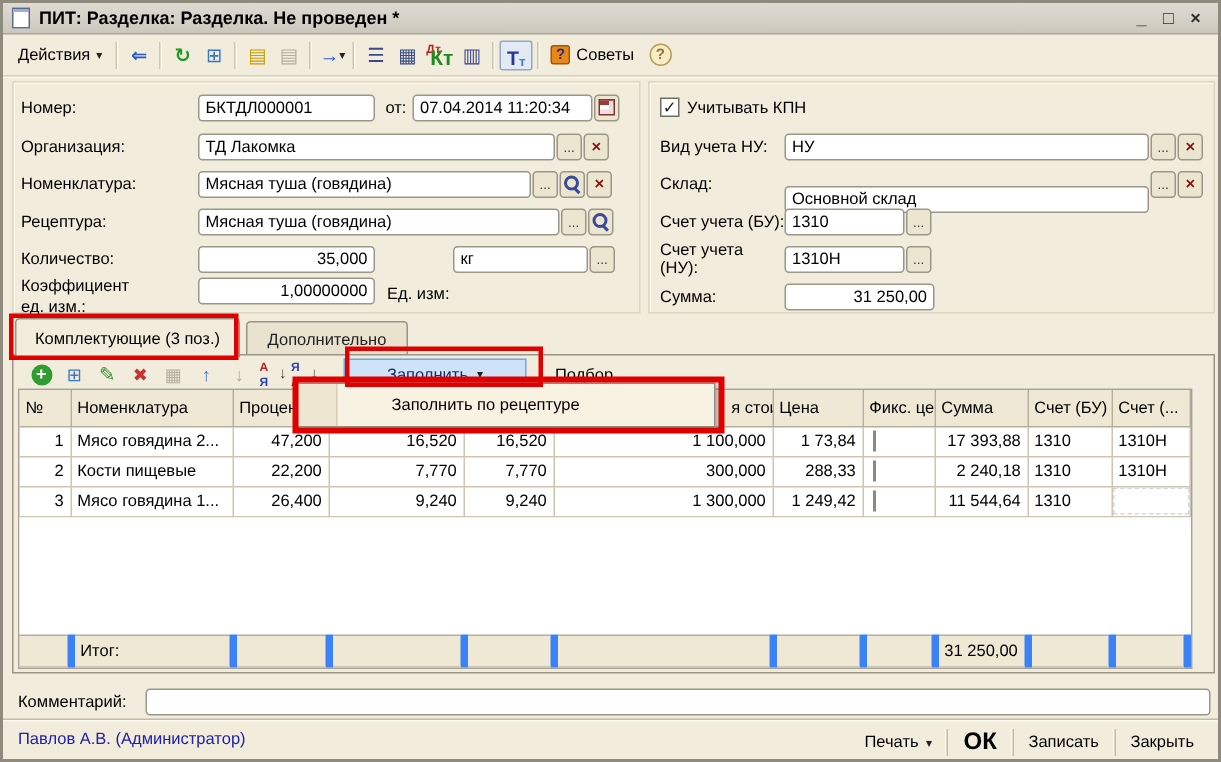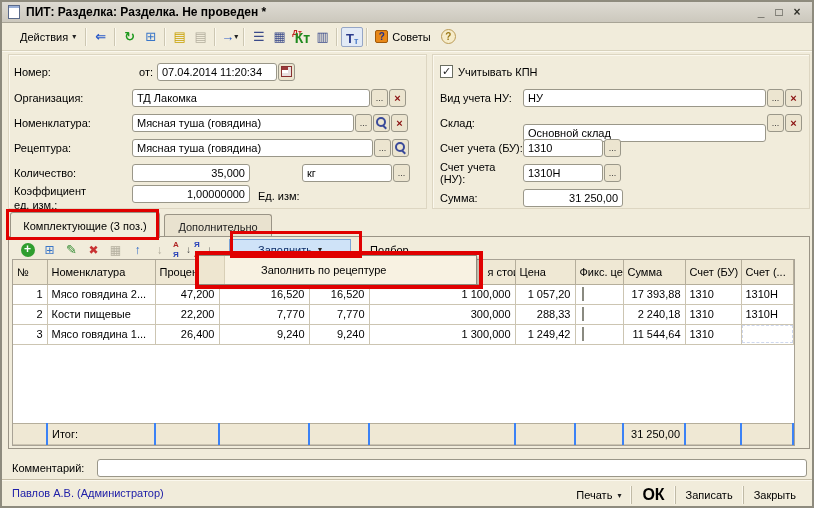--- a/index.html
+++ b/index.html
@@ -7,21 +7,21 @@
   body { font-family:"Liberation Sans","DejaVu Sans",sans-serif; font-size:11px; color:#000; }
   .window { position:relative; width:814px; height:508px; background:#f1ecdb; border:2px solid #8e8b7e; outline:1px solid #5c5a50; overflow:hidden; }
 
   
   .titlebar { position:absolute; left:0; top:0; width:100%; height:21px; background:linear-gradient(#dedbd3,#ccc8bd); display:flex; align-items:center; padding:0 6px; border-bottom:1px solid #a8a496; }
   .doc-ico { width:12px; height:14px; background:#fff; border:1px solid #5a6a8a; box-shadow:inset 0 2px 0 #9ab0d8; margin-right:6px; }
   .wtitle { font-weight:bold; font-size:12px; flex:1; white-space:nowrap; overflow:hidden; }
   .winbtn { width:18px; height:16px; display:flex; align-items:center; justify-content:center; font-weight:bold; font-size:12px; color:#30302a; cursor:default; }
 
   
-  .toolbar { position:absolute; left:0; top:21px; width:100%; height:28px; display:flex; align-items:center; padding:0 12px; border-bottom:1px solid #d8d2bd; box-shadow:0 1px 0 #fbf8ee; }
+  .toolbar { position:absolute; left:0; top:21px; width:100%; height:28px; display:flex; align-items:center; padding:0 4px; border-bottom:1px solid #d8d2bd; box-shadow:0 1px 0 #fbf8ee; }
   .tbbtn { display:flex; align-items:center; gap:4px; padding:2px 6px; cursor:default; }
   .arr { font-size:8px; color:#222; }
   .sep { width:2px; height:18px; border-left:1px solid #cdc7b2; border-right:1px solid #fbf8ee; margin:0 3px; }
   .ic { width:21px; height:20px; display:flex; align-items:center; justify-content:center; font-size:13px; position:relative; }
   .ic-save { color:#2858c8; font-weight:bold; }
   .ic-refresh { color:#1f9a1f; font-weight:bold; }
   .ic-copy { color:#3a76c8; }
   .ic-post { color:#c8a000; }
   .ic-disabled { color:#b3ae9e; }
   .ic-go { color:#2858c8; font-weight:bold; }
@@ -76,21 +76,21 @@
   
   .gridwrap { position:absolute; left:3px; top:22px; width:783px; height:187px; background:#fff; border:1px solid #a8a295; display:flex; flex-direction:column; }
   table.grid { border-collapse:collapse; table-layout:fixed; width:100%; }
   table.grid th { height:24px; background:#efe8d4; font-weight:normal; text-align:left; padding:2px 4px; border-right:1px solid #b5ae9b; border-bottom:1px solid #b5ae9b; overflow:hidden; white-space:nowrap; }
   table.grid td { height:20px; padding:1px 4px; border-right:1px solid #ccc5b2; border-bottom:1px solid #ccc5b2; overflow:hidden; white-space:nowrap; background:#fff; }
   td.r, th.r { text-align:right; }
   td.nu { background:#d6eefa; }
   td.sel { background:#4060a8; color:#fff; outline:1px dashed #cfd8ee; outline-offset:-2px; }
   .pad-cost { padding-left:118px !important; }
   .filler { flex:1; background:#fff; }
-  table.totals td { background:#efe8d4; height:21px; padding:1px 4px; border-right:2px solid #3b82f6; border-top:1px solid #b5ae9b; overflow:hidden; white-space:nowrap; }
+  table.totals td { background:#efe8d4; height:21px; padding:1px 4px; border-right:5px solid #3b82f6; border-top:1px solid #b5ae9b; overflow:hidden; white-space:nowrap; }
   .fixcb { width:12px; height:12px; background:#fff; border:1px solid #8a8a80; margin-left:2px; }
 
   
   .popup { position:absolute; left:196px; top:253px; width:279px; height:30px; background:#f8f2e2; border:1px solid #8c8a7c; box-shadow:2px 2px 3px rgba(0,0,0,.25); display:flex; z-index:5; }
   .popup-gutter { width:26px; background:#eee6d0; border-right:1px solid #d8cfb6; }
   .popup-item { flex:1; display:flex; align-items:center; padding-left:36px; cursor:default; }
   .redbox { position:absolute; border:3px solid #e00000; z-index:10; pointer-events:none; }
 
   
   .footline { position:absolute; left:0; right:0; top:477px; border-top:1px solid #c4bca6; border-bottom:1px solid #fbf8ee; }
@@ -150,20 +150,21 @@
       <span>Советы</span>
     </span>
     <span class="help-ico">?</span>
   </div>
 
   <div class="gbox" style="left:6px;top:52px;width:419px;height:155px;"></div>
   <div class="gbox" style="left:430px;top:52px;width:378px;height:155px;"></div>
 
   <div class="frow" style="left:12px;top:60px;">
     <span class="flabel" style="width:118px;">Номер:</span>
+    <input class="fld" style="width: 118px;" readonly="" value="БКТДЛ000001">
     <span class="flabel" style="margin-left:7px;">от:</span>
     <input class="fld" style="width: 120px; margin-left: 4px;" readonly="" value="07.04.2014 11:20:34">
     <span class="sbtn">
         <span class="cal"></span>
       </span>
   </div>
   <div class="frow" style="left:12px;top:86px;">
     <span class="flabel" style="width:118px;">Организация:</span>
     <input class="fld" style="width: 238px;" readonly="" value="ТД Лакомка">
     <span class="sbtn">...</span>
@@ -291,21 +292,21 @@
           </tr>
         </thead>
         <tbody>
           <tr>
             <td class="r">1</td>
             <td>Мясо говядина 2...</td>
             <td class="r">47,200</td>
             <td class="r">16,520</td>
             <td class="r">16,520</td>
             <td class="r">1 100,000</td>
-            <td class="r">1 057,20</td>
+            <td class="r">1 73,84</td>
             <td><span class="fixcb"></span></td>
             <td class="r">17 393,88</td>
             <td>1310</td>
             <td class="nu">1310Н</td>
           </tr>
           <tr>
             <td class="r">2</td>
             <td>Кости пищевые</td>
             <td class="r">22,200</td>
             <td class="r">7,770</td>

